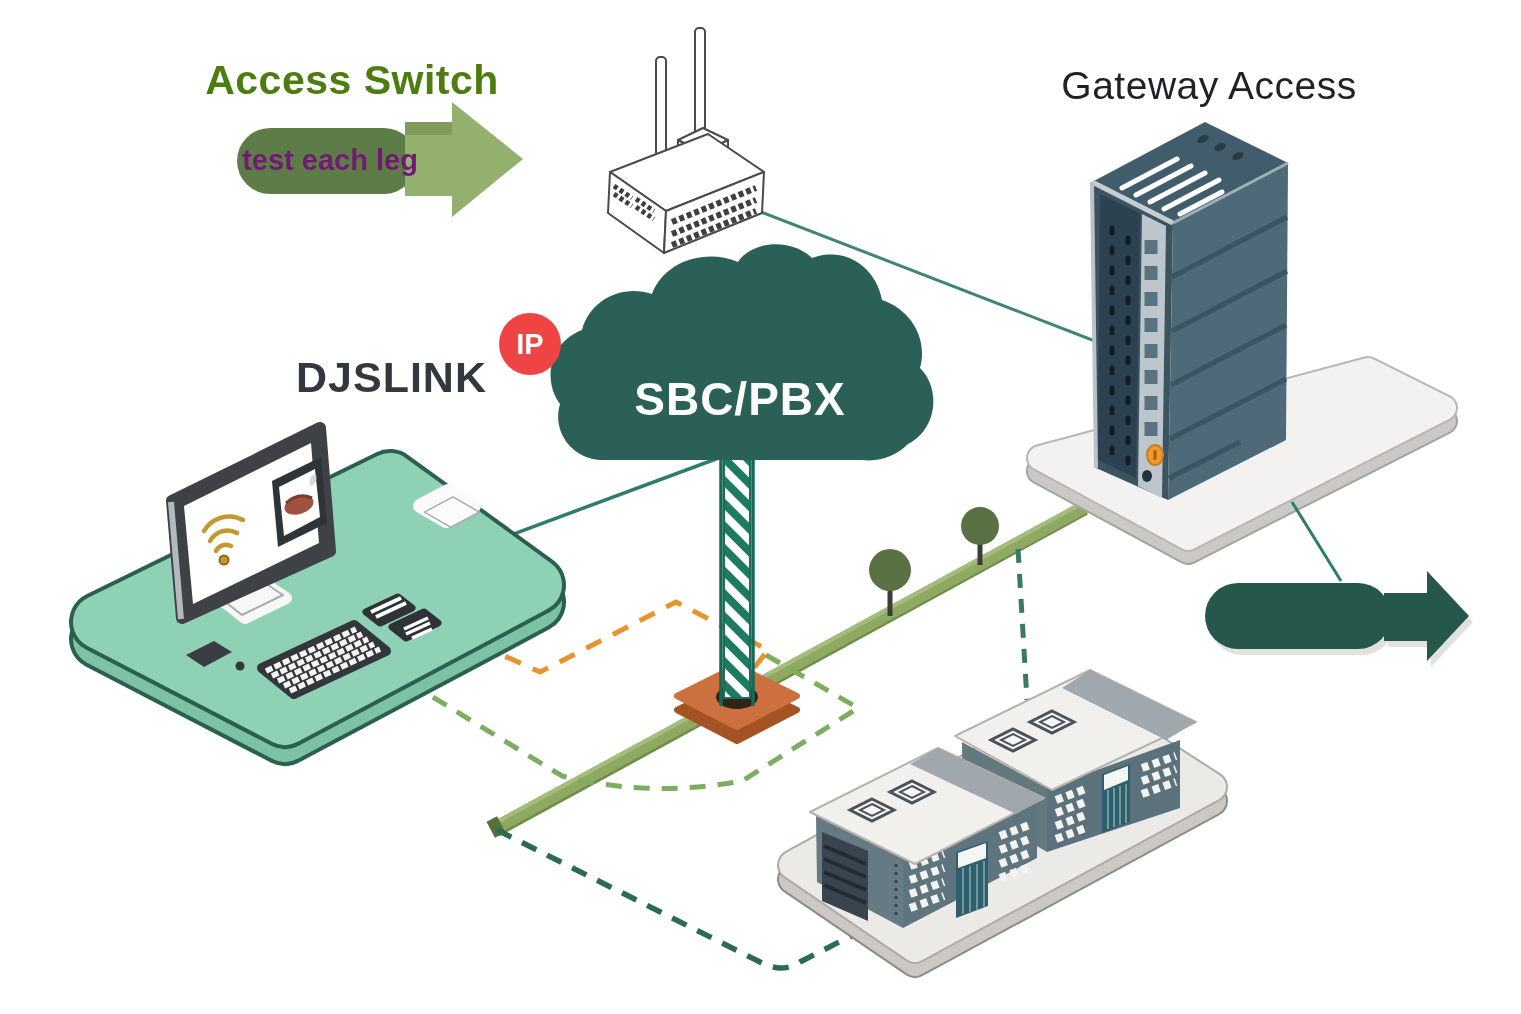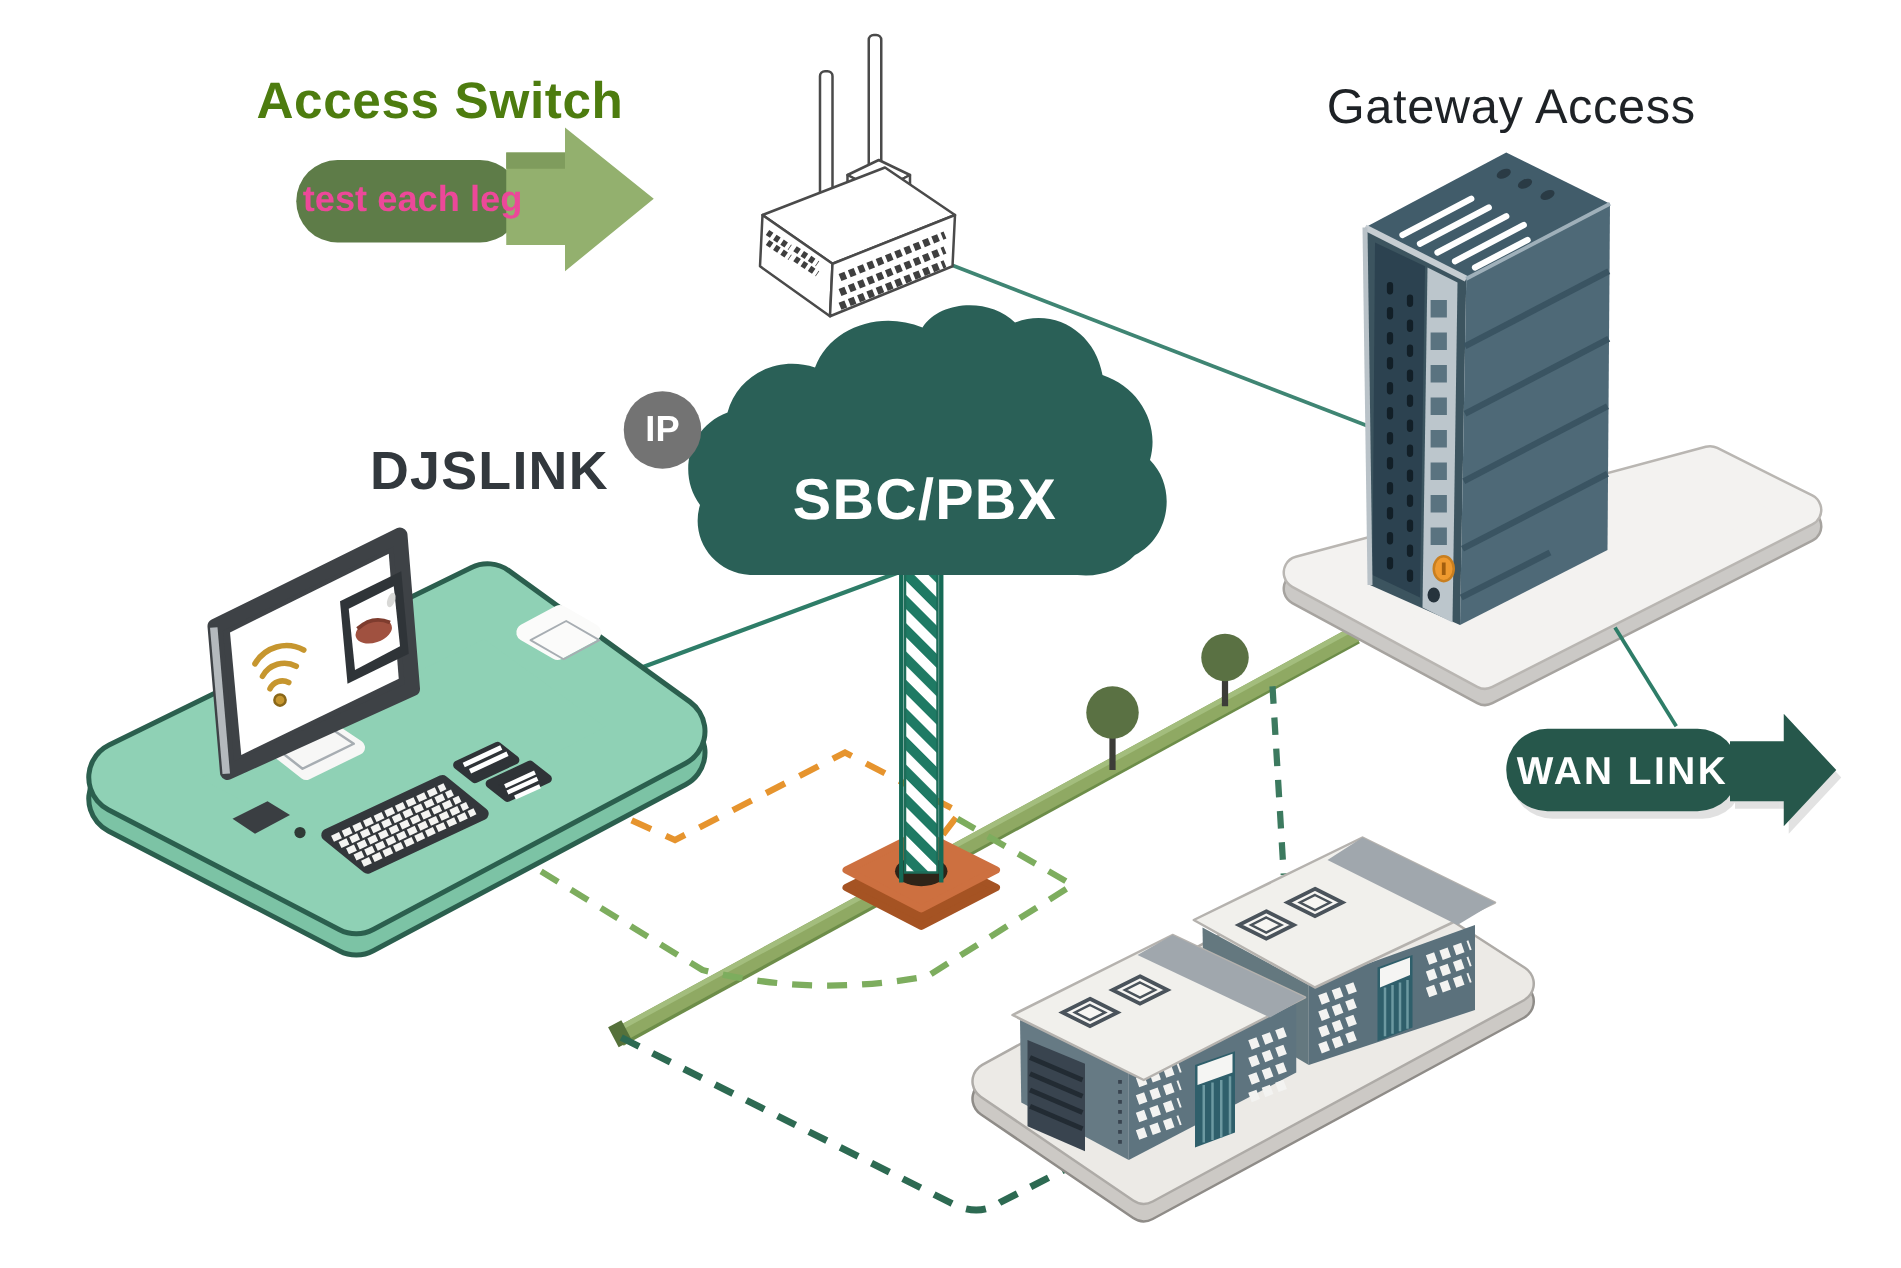--- a/index.html
+++ b/index.html
@@ -4,27 +4,27 @@
 <style>
   html,body{margin:0;padding:0;background:#ffffff;}
   #stage{position:relative;width:1521px;height:1014px;background:#ffffff;overflow:hidden;
          font-family:"Liberation Sans",sans-serif;}
   #art{position:absolute;left:0;top:0;width:1521px;height:1014px;}
   .label{position:absolute;white-space:nowrap;}
   .title{font-weight:700;color:#4d7c0f;letter-spacing:0.5px;}
   #access-title{left:191px;top:57px;width:322px;font-size:41px;text-align:center;}
   #gateway-title{left:1053px;top:64px;width:312px;font-size:39px;font-weight:500;text-align:center;color:#1e2226;}
   #brand-label{left:296px;top:318px;font-size:43px;font-weight:700;color:#32383d;letter-spacing:1px;margin-top:35px;}
-  #ip-badge{left:499px;top:313px;width:62px;height:62px;border-radius:50%;background:#737373;
+  #ip-badge{left:499px;top:313px;width:62px;height:62px;border-radius:50%;background:#ef4444;
             display:flex;align-items:center;justify-content:center;color:#ffffff;
             font-size:29px;font-weight:700;}
   #cloud-label{left:590px;top:372px;width:300px;text-align:center;font-size:46px;font-weight:700;
                color:#ffffff;letter-spacing:1px;}
   #banner-label{left:242px;top:144px;width:176px;text-align:center;font-size:29px;font-weight:600;
-                color:#ec4899;}
+                color:#701a75;}
   #wan-label{left:1207px;top:599px;width:182px;text-align:center;font-size:31px;font-weight:800;
              color:#ffffff;letter-spacing:2px;}
 </style>
 </head>
 <body>
 
 <div id="stage">
 
 <svg id="art" viewBox="0 0 1521 1014">
   <defs>
@@ -325,15 +325,14 @@
     <polygon points="1384,593 1427,593 1427,571 1469,616 1427,661 1427,641 1384,641" fill="#26574b"></polygon>
   </g>
 </svg>
 
 <div class="label title" id="access-title">Access Switch</div>
 <div class="label title" id="gateway-title">Gateway Access</div>
 <div class="label" id="brand-label">DJSLINK</div>
 <div class="label" id="ip-badge">IP</div>
 <div class="label" id="cloud-label">SBC/PBX</div>
 <div class="label" id="banner-label">test each leg</div>
-<div class="label" id="wan-label">WAN LINK</div>
 
 </div>
 
 </body></html>

